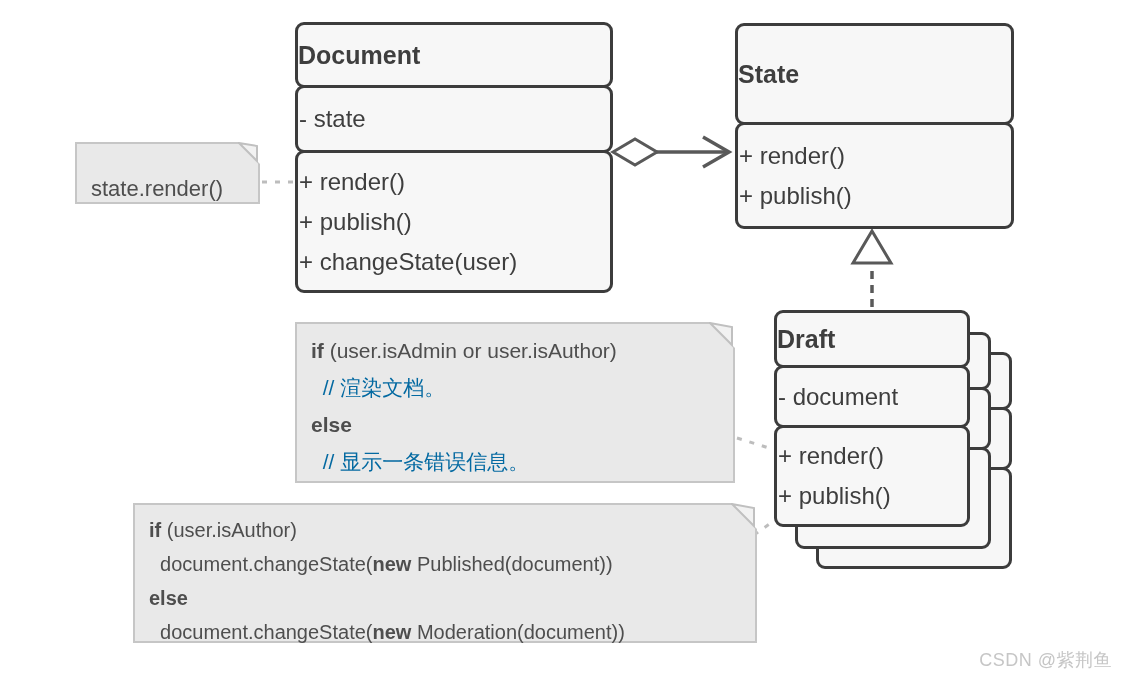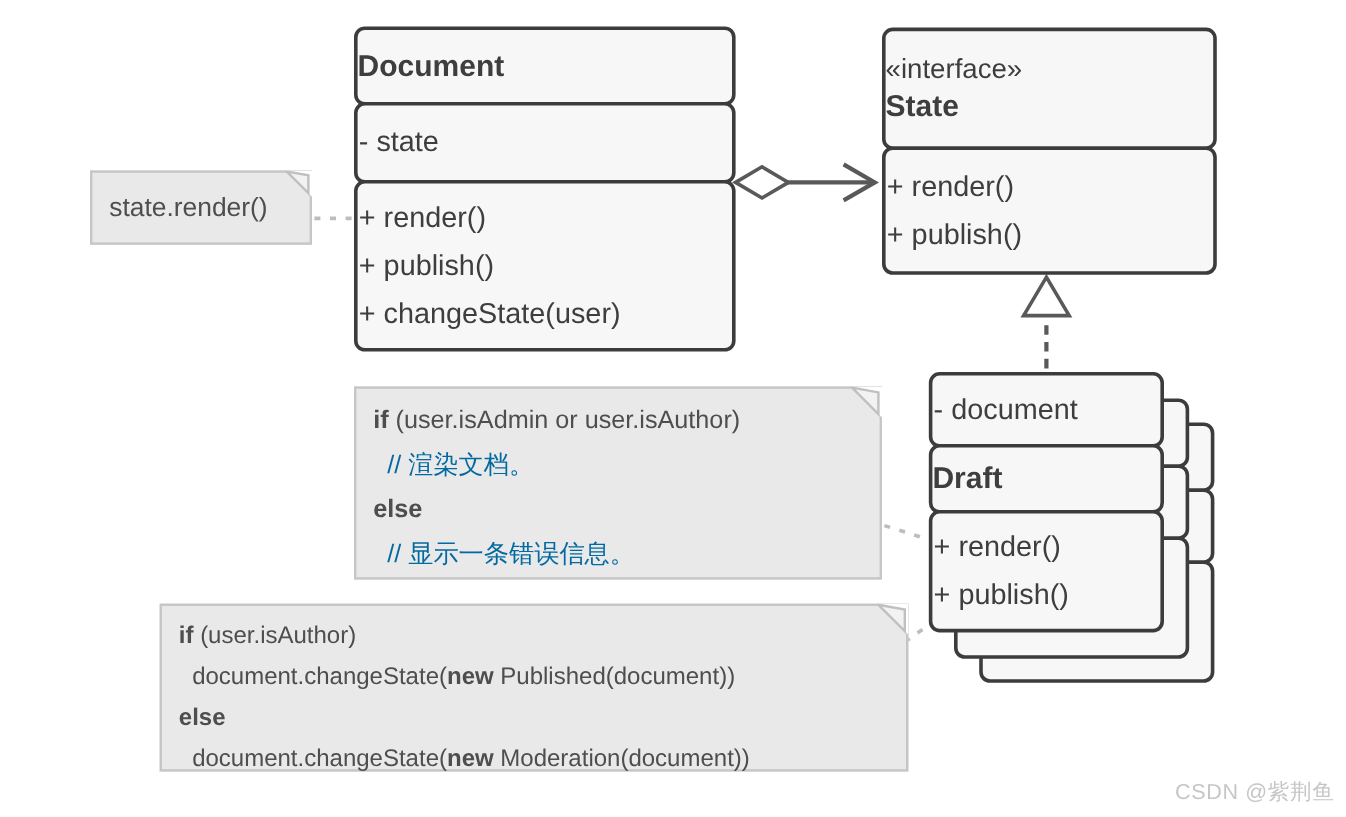--- a/index.html
+++ b/index.html
@@ -27,21 +27,21 @@
   
   .note{
     position:absolute;box-sizing:border-box;
     background:#e9e9e9;border:2px solid #c6c6c6;
     color:#4e4e4e;
   }
   .note-line{white-space:pre;}
   .muted{color:#0369a1;}
   .fold{position:absolute;top:-2px;right:-2px;}
 
-  .note-small{display:flex;align-items:center;padding-left:14px;font-size:22px;}
+  .note-small{display:flex;align-items:flex-end;padding-left:14px;font-size:22px;}
 
   .note-code{padding:8px 14px;}
   .note-code .note-line{font-size:21px;line-height:37px;}
   .note-code2 .note-line{font-size:20px;line-height:34px;}
 
   .watermark{
     position:absolute;top:648px;right:10px;
     font-size:18px;color:#c6c6c6;letter-spacing:.5px;
   }
 </style>
@@ -73,47 +73,46 @@
       </div>
     <div class="sec" style="height:143px">
         <div class="member-row">+ render()</div>
         <div class="member-row">+ publish()</div>
         <div class="member-row">+ changeState(user)</div>
       </div>
   </div>
 
   <div class="uml-box" style="left:735px;top:23px;width:279px">
     <div class="sec title" style="height:102px">
-      <div class="stereotype">«interface»</div>
       <div class="cls-name">State</div>
     </div>
     <div class="sec" style="height:107px">
         <div class="member-row">+ render()</div>
         <div class="member-row">+ publish()</div>
       </div>
   </div>
 
   <div class="uml-box ghost" style="left:816px;top:352px;width:196px">
     <div class="sec" style="height:58px"></div>
     <div class="sec" style="height:63px"></div>
     <div class="sec" style="height:102px"></div>
   </div>
   <div class="uml-box ghost" style="left:795px;top:332px;width:196px">
     <div class="sec" style="height:58px"></div>
     <div class="sec" style="height:63px"></div>
     <div class="sec" style="height:102px"></div>
   </div>
 
   <div class="uml-box" style="left:774px;top:310px;width:196px">
+    <div class="sec title" style="height:58px">
+      <div class="cls-name">Draft</div>
+    </div>
     <div class="sec" style="height:63px">
         <div class="member-row">- document</div>
       </div>
-    <div class="sec title" style="height:58px">
-      <div class="cls-name">Draft</div>
-    </div>
     <div class="sec" style="height:102px">
         <div class="member-row">+ render()</div>
         <div class="member-row">+ publish()</div>
       </div>
   </div>
 
   <div class="note note-small" style="left:75px;top:142px;width:185px;height:62px">
     <span>state.render()</span>
     <svg class="fold" width="22" height="22" viewBox="0 0 22 22">
       <polygon points="0,0 22,0 22,22" fill="#ffffff"></polygon>

